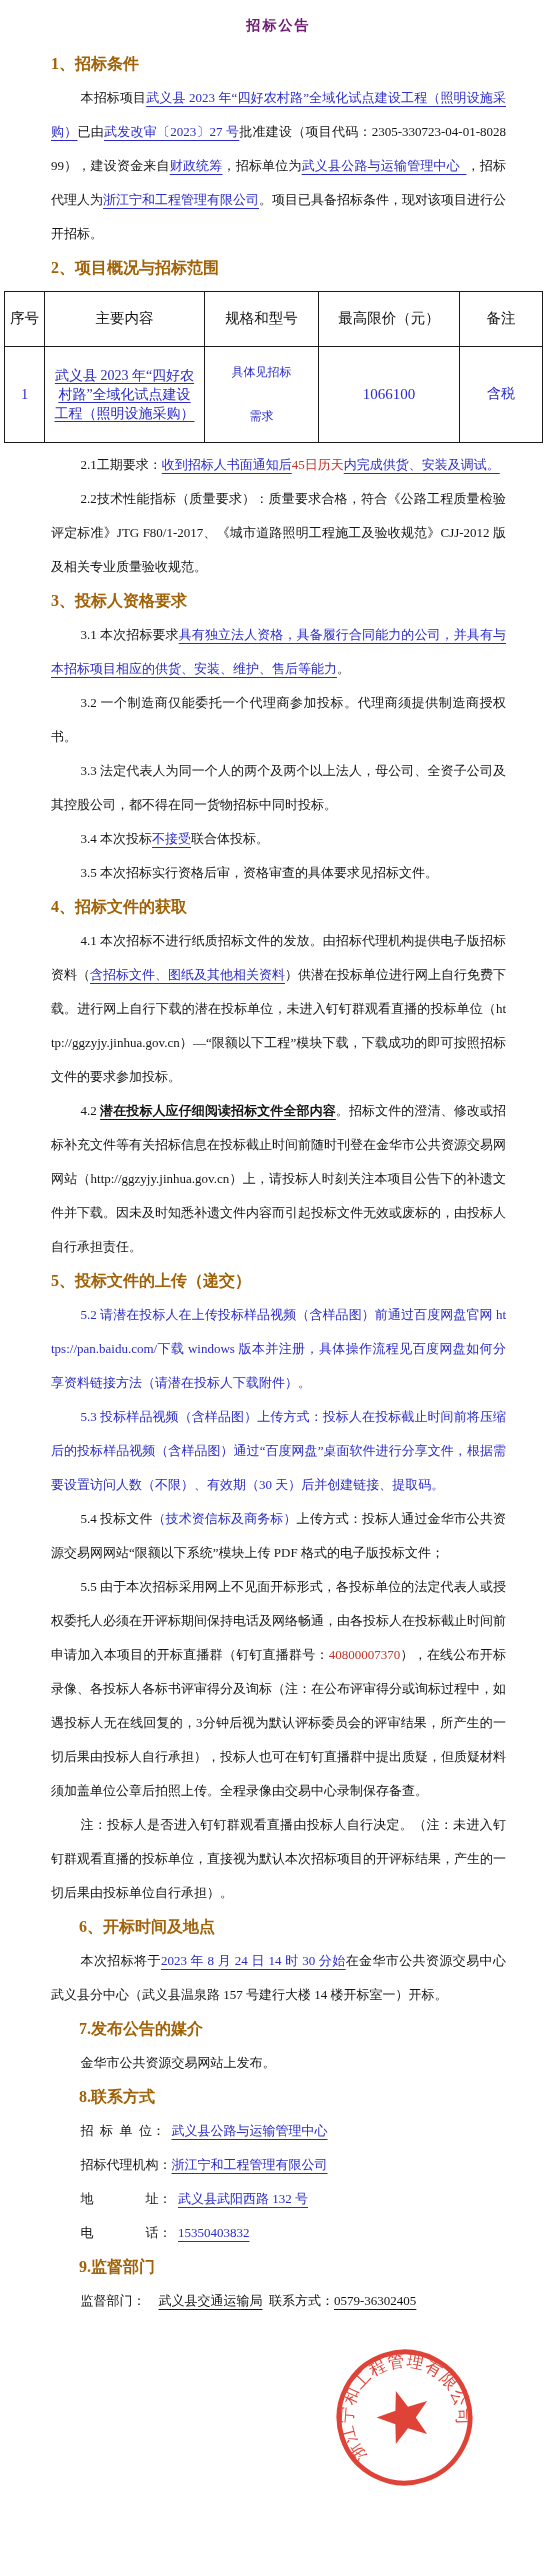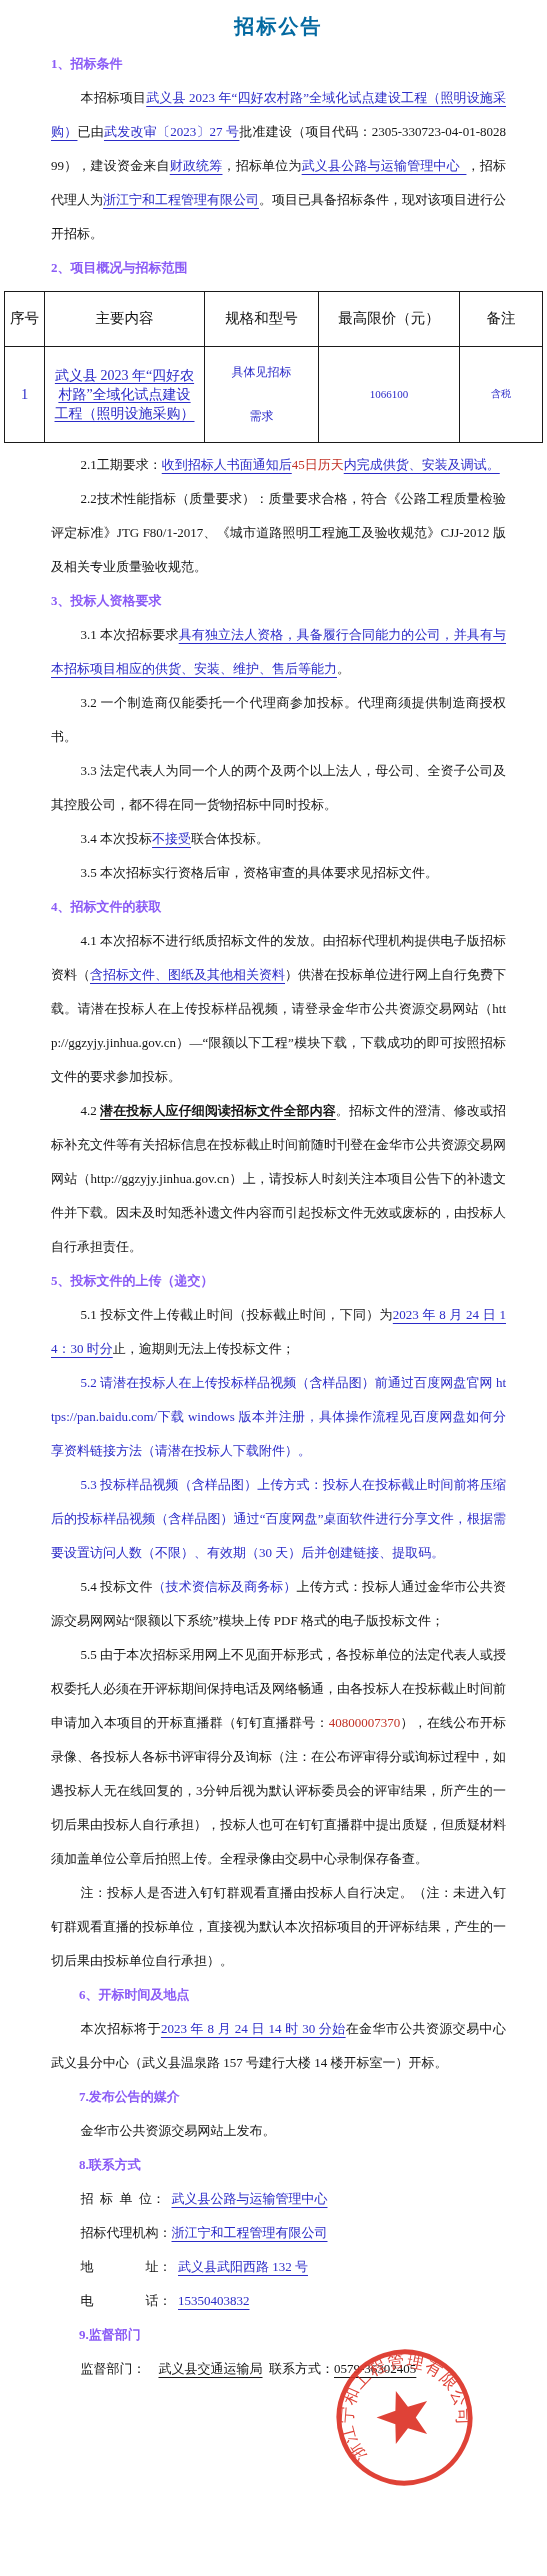--- a/index.html
+++ b/index.html
@@ -7,25 +7,25 @@
     width:547px;height:2576px;overflow:hidden;position:relative;
     font-family:"Liberation Serif","DejaVu Serif",serif;
     color:#151515;
   }
   .doc{
     position:relative;
     padding:5.4px 41px 0 51px;
   }
   .page-title{
     margin:0;
-    font-size:20px;font-weight:bold;text-align:center;
-    line-height:42px;letter-spacing:2.1px;color:#0369a1;
+    font-size:14px;font-weight:bold;text-align:center;
+    line-height:42px;letter-spacing:2.1px;color:#701a75;
   }
   .heading{
-    margin:0;font-size:13px;font-weight:bold;color:#8b5cf6;
+    margin:0;font-size:16px;font-weight:bold;color:#a16207;
     line-height:34px;
   }
   .heading.ind{ margin-left:28px; }
   .para{
     margin:0;font-size:13px;line-height:34px;
     text-align:justify;text-indent:29.5px;
     word-break:break-all;
   }
   .run{ text-underline-offset:4.3px; text-decoration-thickness:1.1px; }
   .k{color:#151515;}
@@ -56,22 +56,22 @@
   .c-main span{
     display:inline-block;
     font-size:14px;line-height:19px;color:#2b2bc8;
     text-decoration:underline;text-underline-offset:3.2px;
     max-width:145px;
   }
   .c-spec{
     font-size:12px;color:#2b2bc8;line-height:44px;
     white-space:pre-line;
   }
-  .c-price{ font-size:11px;color:#2b2bc8;margin-left:9px; }
-  .c-note{ font-size:10px;color:#2b2bc8; }
+  .c-price{ font-size:15px;color:#2b2bc8;margin-left:9px; }
+  .c-note{ font-size:14px;color:#2b2bc8; }
 
   .stamp{
     position:absolute;left:332px;top:2345px;
     width:145px;height:145px;
     pointer-events:none;
     opacity:0.92;
   }
 </style>
 </head>
 <body>
@@ -118,24 +118,23 @@
   <div>
       <p class="para"><span class="run k">2.1工期要求：</span><span class="run bu">收到招标人书面通知后</span><span class="run ru">45日历天</span><span class="run bu">内完成供货、安装及调试。</span></p>
       <p class="para"><span class="run k">2.2技术性能指标（质量要求）：质量要求合格，符合《公路工程质量检验评定标准》JTG F80/1-2017、《城市道路照明工程施工及验收规范》CJJ-2012 版及相关专业质量验收规范。</span></p>
       <h2 class="heading">3、投标人资格要求</h2>
       <p class="para"><span class="run k">3.1 本次招标要求</span><span class="run bu">具有独立法人资格，具备履行合同能力的公司，并具有与本招标项目相应的供货、安装、维护、售后等能力</span><span class="run k">。</span></p>
       <p class="para"><span class="run k">3.2 一个制造商仅能委托一个代理商参加投标。代理商须提供制造商授权书。</span></p>
       <p class="para"><span class="run k">3.3 法定代表人为同一个人的两个及两个以上法人，母公司、全资子公司及其控股公司，都不得在同一货物招标中同时投标。</span></p>
       <p class="para"><span class="run k">3.4 本次投标</span><span class="run bu">不接受</span><span class="run k">联合体投标。</span></p>
       <p class="para"><span class="run k">3.5 本次招标实行资格后审，资格审查的具体要求见招标文件。</span></p>
       <h2 class="heading">4、招标文件的获取</h2>
-      <p class="para"><span class="run k">4.1 本次招标不进行纸质招标文件的发放。由招标代理机构提供电子版招标资料（</span><span class="run bu">含招标文件、图纸及其他相关资料</span><span class="run k">）供潜在投标单位进行网上自行免费下载。请潜在投标人在上传投标样品视频，请登录金华市公共资源交易网站（http://ggzyjy.jinhua.gov.cn）—“限额以下工程”模块下载，下载成功的即可按照招标文件的要求参加投标。</span></p>
+      <p class="para"><span class="run k">4.1 本次招标不进行纸质招标文件的发放。由招标代理机构提供电子版招标资料（</span><span class="run bu">含招标文件、图纸及其他相关资料</span><span class="run k">）供潜在投标单位进行网上自行免费下载。进行网上自行下载的潜在投标单位，未进入钉钉群观看直播的投标单位（http://ggzyjy.jinhua.gov.cn）—“限额以下工程”模块下载，下载成功的即可按照招标文件的要求参加投标。</span></p>
       <p class="para"><span class="run k">4.2 </span><span class="run kbu">潜在投标人应仔细阅读招标文件全部内容</span><span class="run k">。招标文件的澄清、修改或招标补充文件等有关招标信息在投标截止时间前随时刊登在金华市公共资源交易网网站（http://ggzyjy.jinhua.gov.cn）上，请投标人时刻关注本项目公告下的补遗文件并下载。因未及时知悉补遗文件内容而引起投标文件无效或废标的，由投标人自行承担责任。</span></p>
       <h2 class="heading">5、投标文件的上传（递交）</h2>
-      <p class="para"><span class="run k">5.1 投标文件上传截止时间（投标截止时间，下同）为</span><span class="run bu">2023 年 8 月 24 日 14：30 时分</span><span class="run k">止，逾期则无法上传投标文件；</span></p>
       <p class="para"><span class="run b">5.2 请潜在投标人在上传投标样品视频（含样品图）前通过百度网盘官网 https://pan.baidu.com/下载 windows 版本并注册，具体操作流程见百度网盘如何分享资料链接方法（请潜在投标人下载附件）。</span></p>
       <p class="para"><span class="run b">5.3 投标样品视频（含样品图）上传方式：投标人在投标截止时间前将压缩后的投标样品视频（含样品图）通过“百度网盘”桌面软件进行分享文件，根据需要设置访问人数（不限）、有效期（30 天）后并创建链接、提取码。</span></p>
       <p class="para"><span class="run k">5.4 投标文件</span><span class="run b">（技术资信标及商务标）</span><span class="run k">上传方式：投标人通过金华市公共资源交易网网站“限额以下系统”模块上传 PDF 格式的电子版投标文件；</span></p>
       <p class="para"><span class="run k">5.5 由于本次招标采用网上不见面开标形式，各投标单位的法定代表人或授权委托人必须在开评标期间保持电话及网络畅通，由各投标人在投标截止时间前申请加入本项目的开标直播群（钉钉直播群号：</span><span class="run r">40800007370</span><span class="run k">），在线公布开标录像、各投标人各标书评审得分及询标（注：在公布评审得分或询标过程中，如遇投标人无在线回复的，3分钟后视为默认评标委员会的评审结果，所产生的一切后果由投标人自行承担），投标人也可在钉钉直播群中提出质疑，但质疑材料须加盖单位公章后拍照上传。全程录像由交易中心录制保存备查。</span></p>
       <p class="para"><span class="run k">注：投标人是否进入钉钉群观看直播由投标人自行决定。（注：未进入钉钉群观看直播的投标单位，直接视为默认本次招标项目的开评标结果，产生的一切后果由投标单位自行承担）。</span></p>
       <h2 class="heading ind">6、开标时间及地点</h2>
       <p class="para"><span class="run k">本次招标将于</span><span class="run bu">2023 年 8 月 24 日 14 时 30 分始</span><span class="run k">在金华市公共资源交易中心武义县分中心（武义县温泉路 157 号建行大楼 14 楼开标室一）开标。</span></p>
       <h2 class="heading ind">7.发布公告的媒介</h2>
       <p class="para"><span class="run k">金华市公共资源交易网站上发布。</span></p>
       <h2 class="heading ind">8.联系方式</h2>

